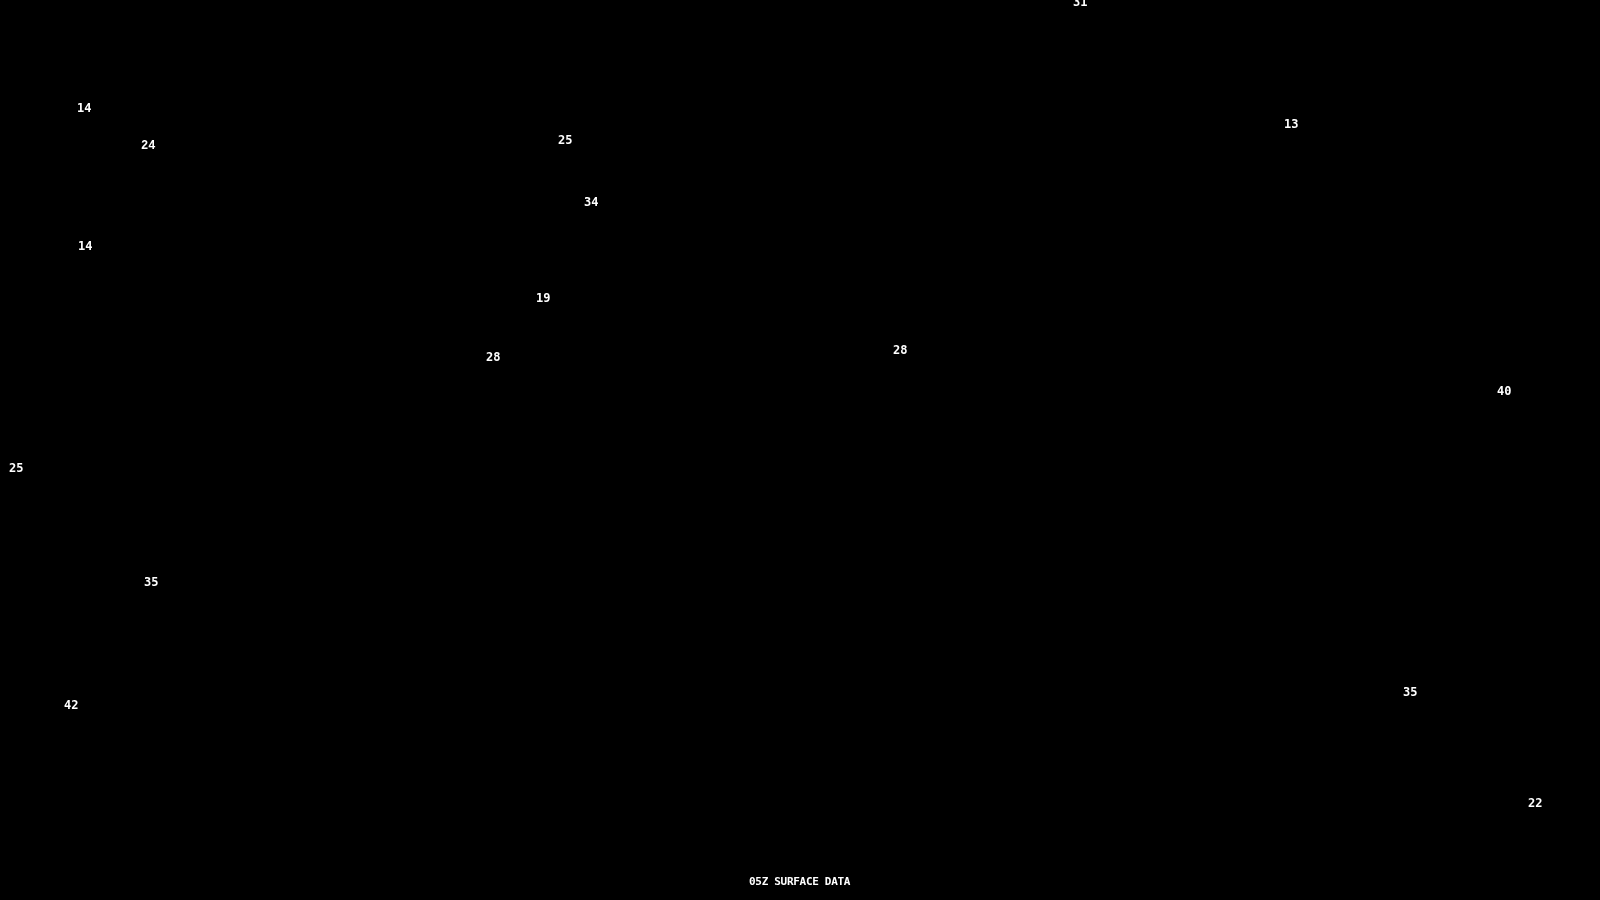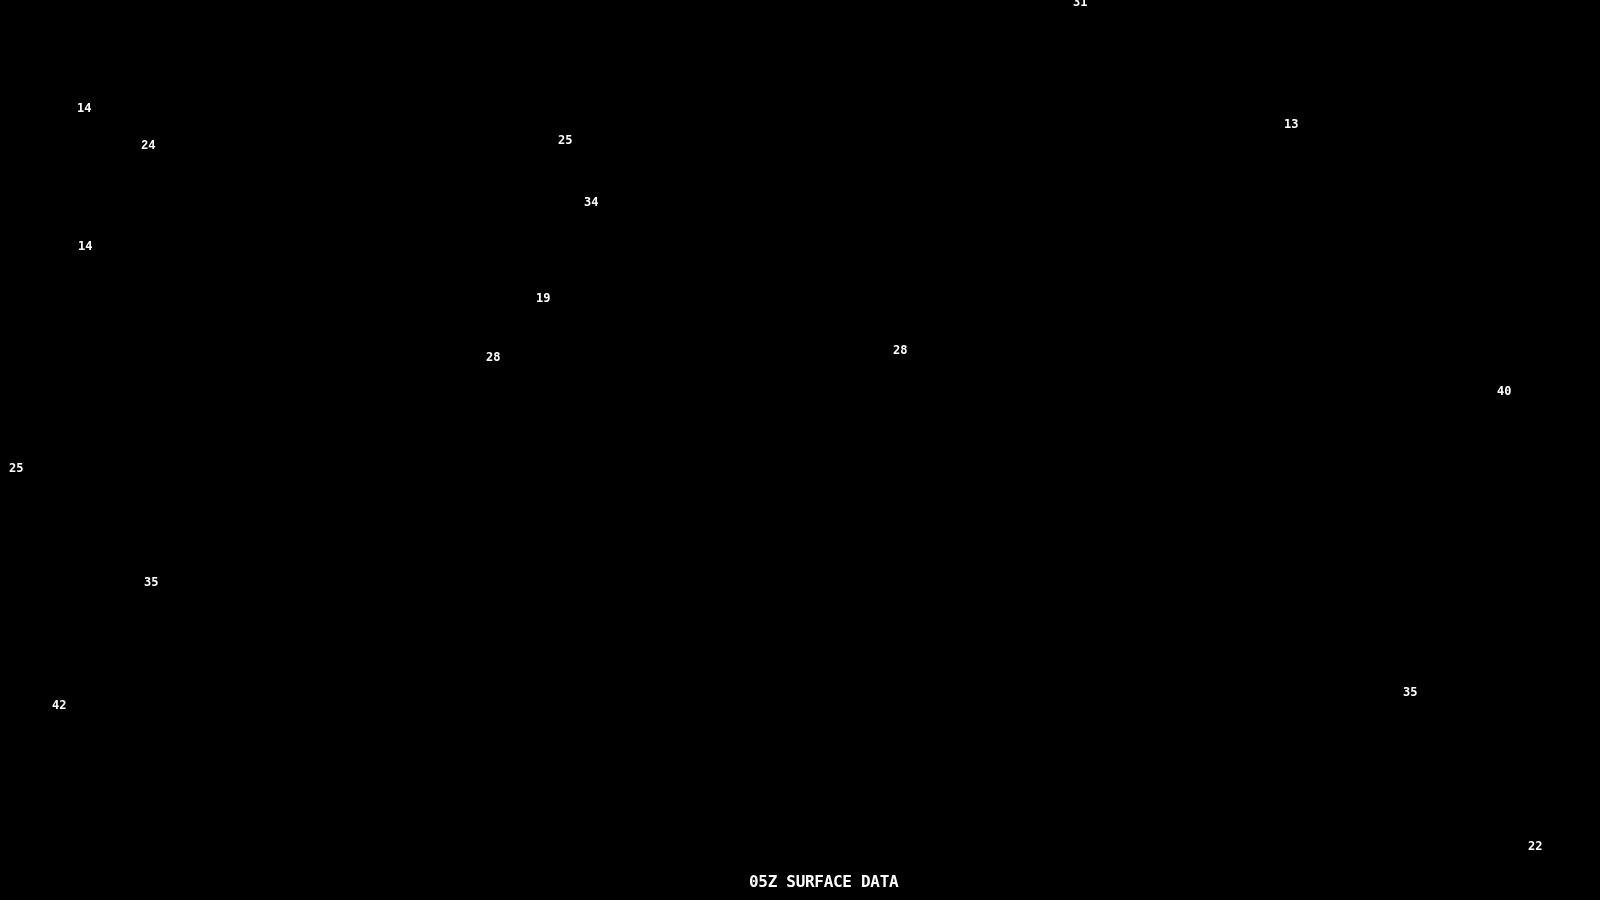--- a/index.html
+++ b/index.html
@@ -29,21 +29,21 @@
     font-size: 12px;
     font-weight: bold;
     line-height: 12px;
     letter-spacing: 0px;
     white-space: pre;
   }
   .caption {
     position: absolute;
     color: #ffffff;
     font-family: "DejaVu Sans Mono", "Liberation Mono", monospace;
-    font-size: 16px;
+    font-size: 11px;
     font-weight: bold;
     line-height: 12px;
     letter-spacing: -0.3px;
     white-space: pre;
   }
 </style>
 </head>
 <body>
 
 <div class="plot-canvas">
@@ -55,17 +55,17 @@
       <span class="station" style="left: 141px; top: 140px; font-family: Liberation Mono, monospace;">24</span>
       <span class="station" style="left: 584px; top: 196px;">34</span>
       <span class="station" style="left: 78px; top: 240px;">14</span>
       <span class="station" style="left: 536px; top: 292px;">19</span>
       <span class="station" style="left: 893px; top: 344px;">28</span>
       <span class="station" style="left: 486px; top: 351px;">28</span>
       <span class="station" style="left: 1497px; top: 385px;">40</span>
       <span class="station" style="left: 9px; top: 462px;">25</span>
       <span class="station" style="left: 144px; top: 576px;">35</span>
       <span class="station" style="left: 1403px; top: 686px;">35</span>
-      <span class="station" style="left: 52px; top: 699px;">42</span>
-      <span class="station" style="left: 1528px; top: 840px;">22</span>
+      <span class="station" style="left: 64px; top: 699px;">42</span>
+      <span class="station" style="left: 1528px; top: 797px;">22</span>
     </div>
   <div class="caption" style="left: 749px; top: 876px;">05Z SURFACE DATA</div>
 </div>
 
 </body></html>

